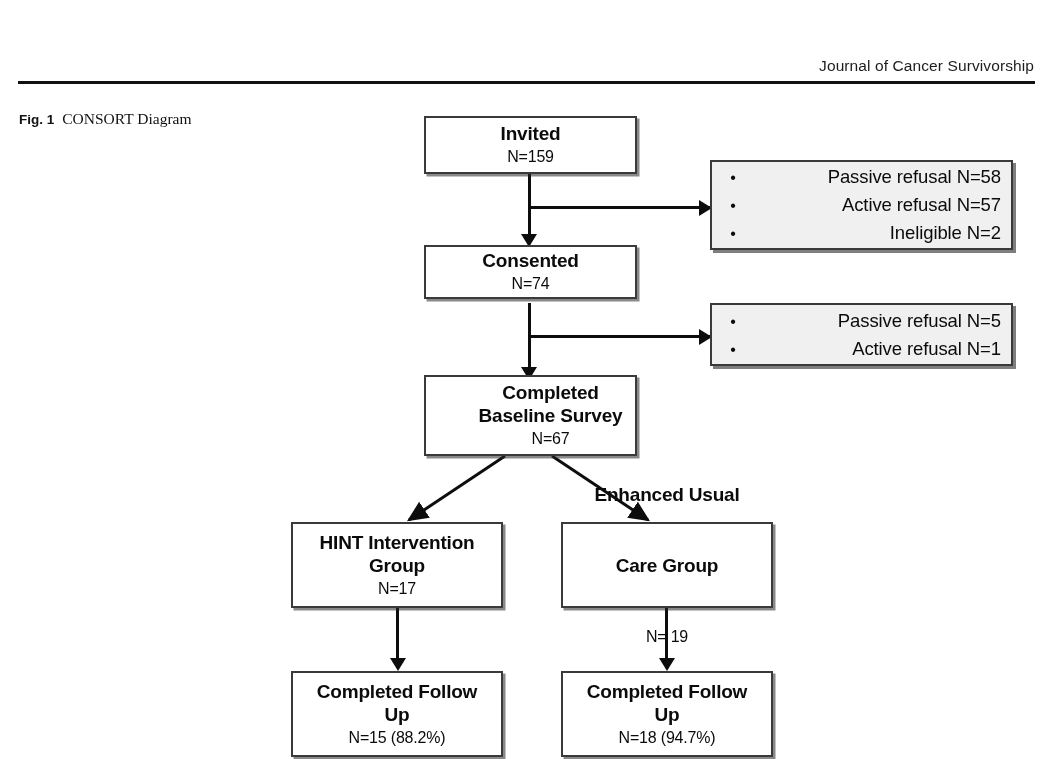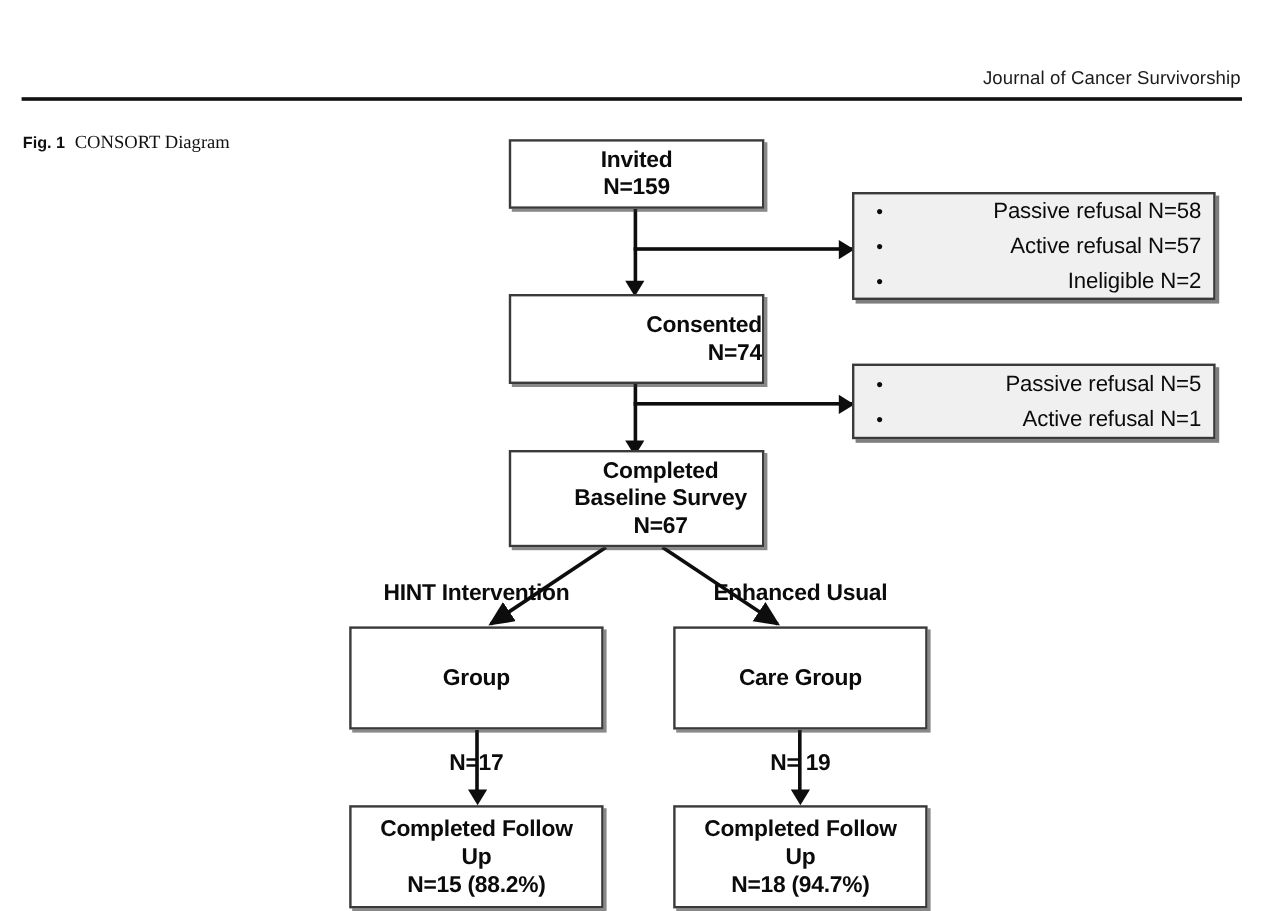--- a/index.html
+++ b/index.html
@@ -71,22 +71,22 @@
     color: #0b0b0b;
     font-family: "Liberation Sans", sans-serif;
   }
   .node .title {
     font-weight: bold;
     font-size: 19px;
     line-height: 23px;
     letter-spacing: -0.2px;
   }
   .node .count {
-    font-weight: bold;
-    font-size: 19px;
+    font-weight: normal;
+    font-size: 16px;
     line-height: 23px;
     letter-spacing: -0.2px;
   }
 
   
   .excl {
     position: absolute;
     box-sizing: border-box;
     border: 2px solid #3a3a3a;
     background: #f0f0f0;
@@ -188,32 +188,32 @@
   <div class="arrow-down" style="left:390px; top:628px;"></div>
 
   <div class="vline" style="left:665px; top:578px; height:56px;"></div>
   <div class="arrow-down" style="left:659px; top:628px;"></div>
 
   <div class="node" style="left:424px; top:86px; width:213px; height:58px;">
     <div class="title">Invited</div>
     <div class="count">N=159</div>
   </div>
 
-  <div class="node" style="left:424px; top:215px; width:213px; height:75px;align-items:flex-end;">
+  <div class="node" style="left:424px; top:215px; width:213px; height:54px;">
     <div class="title">Consented</div>
     <div class="count">N=74</div>
   </div>
 
   <div class="node" style="left:424px; top:345px; width:213px; height:81px;padding-left:40px;">
     <div class="title">Completed</div>
     <div class="title">Baseline Survey</div>
     <div class="count">N=67</div>
   </div>
 
-  <div class="node" style="left:291px; top:492px; width:212px; height:86px;gap:48px;">
+  <div class="node" style="left:291px; top:492px; width:212px; height:86px;">
     <div class="title">HINT Intervention</div>
     <div class="title">Group</div>
     <div class="count">N=17</div>
   </div>
 
   <div class="node" style="left:561px; top:492px; width:212px; height:86px;gap:48px;">
     <div class="title">Enhanced Usual</div>
     <div class="title">Care Group</div>
     <div class="count">N= 19</div>
   </div>

